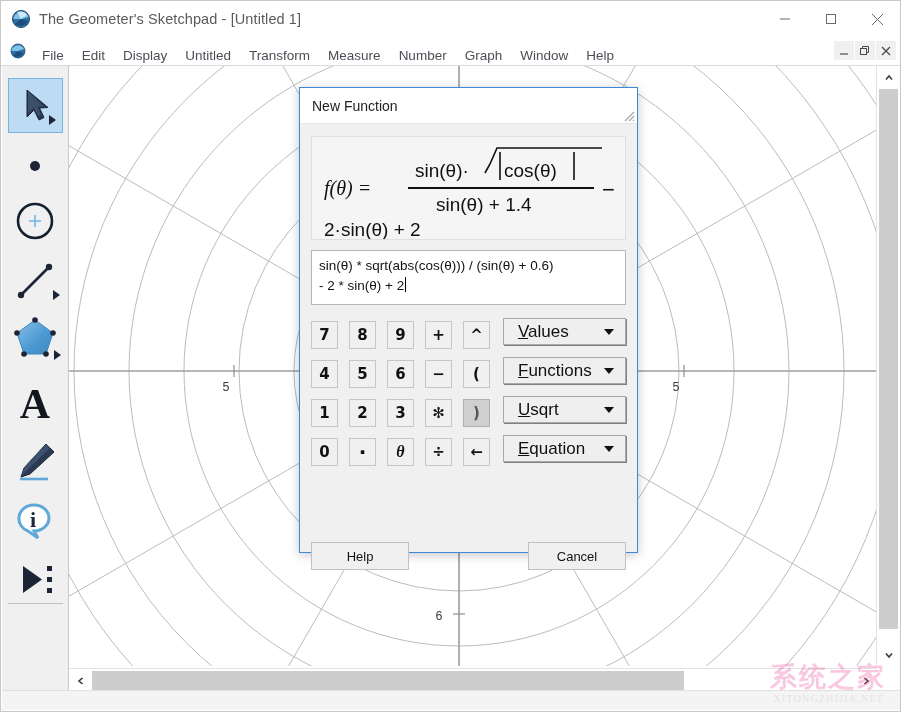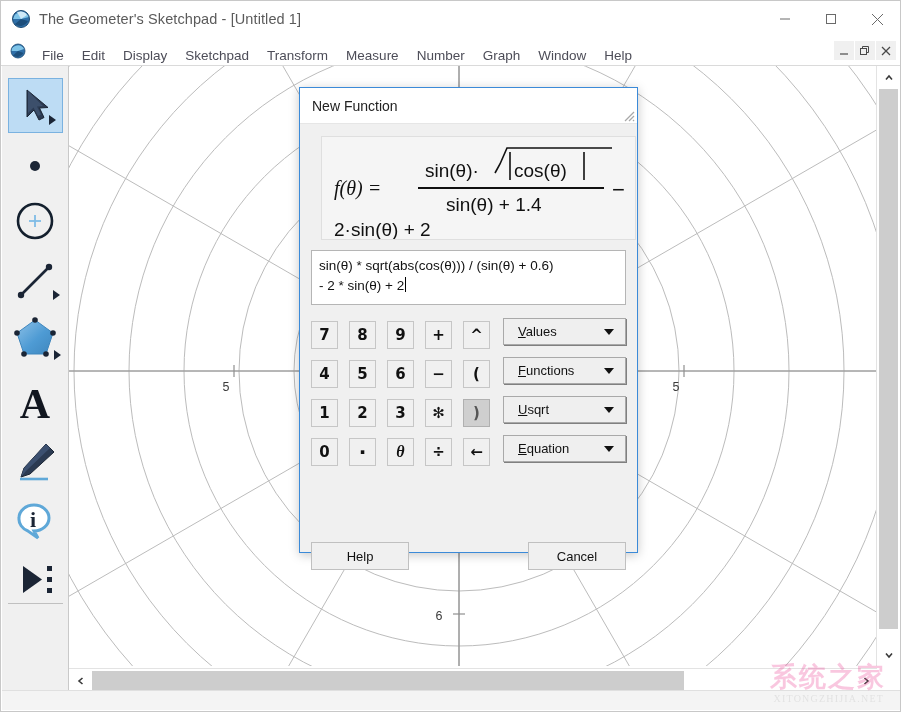--- a/index.html
+++ b/index.html
@@ -138,21 +138,21 @@
     border-bottom:1px solid #e6e6e6;
     text-align:right;
   }
   #dialog-title {
     font-size:14px; color:#222; margin-left:12px;
   }
   #dialog-body { position:relative; padding:0; }
 
   
   #formula-box {
-    position:absolute; left:21px; top:12px; width:315px; height:104px;
+    position:absolute; left:11px; top:12px; width:315px; height:104px;
     background:#f5f5f5; border:1px solid #dfdfdf;
     overflow:hidden;
   }
   #formula-svg { position:absolute; left:0; top:0; }
 
   
   #expr-input {
     position:absolute; left:11px; top:126px; width:315px; height:55px;
     background:#ffffff; border:1px solid #b5b5b5;
     padding:5px 7px 0 7px;
@@ -181,21 +181,21 @@
   #dropdowns { position:absolute; left:203px; top:194px; width:124px; }
   .dropdown {
     position:relative; width:123px; height:27px;
     background:#efefef;
     border:1px solid #a9a9a9;
     box-shadow:1px 1px 0 #808080;
     display:flex; align-items:center;
     margin-bottom:12px;
   }
   .dd-label {
-    font-size:13px; color:#111; margin-left:14px;
+    font-size:17px; color:#111; margin-left:14px;
   }
   .dd-label u { text-decoration:underline; }
   .dd-caret {
     position:absolute; right:11px; top:10px;
     width:0;height:0;border-left:5px solid transparent;border-right:5px solid transparent;
     border-top:6px solid #111;
   }
 
   
   #dialog-buttons {
@@ -258,21 +258,21 @@
       <svg width="16" height="16" viewBox="0 0 16 16">
         <circle cx="8" cy="8" r="7" fill="#2f6fa8"></circle>
         <path d="M1 8 A7 7 0 0 1 14 6 L8 8 Z" fill="#7fc4e8"></path>
         <path d="M3 12.5 A7 7 0 0 0 13.5 10 L8 8 Z" fill="#1d4f7c"></path>
         <circle cx="8" cy="8" r="7" fill="none" stroke="#1c4a72" stroke-width=".8"></circle>
       </svg>
     </div>
     <div class="menu-item">File</div>
     <div class="menu-item">Edit</div>
     <div class="menu-item">Display</div>
-    <div class="menu-item">Sketchpad</div>
+    <div class="menu-item">Untitled</div>
     <div class="menu-item">Transform</div>
     <div class="menu-item">Measure</div>
     <div class="menu-item">Number</div>
     <div class="menu-item">Graph</div>
     <div class="menu-item">Window</div>
     <div class="menu-item">Help</div>
 
     <div id="mdi-controls">
       <div class="mdi-btn">
         <svg width="10" height="10" viewBox="0 0 10 10">

